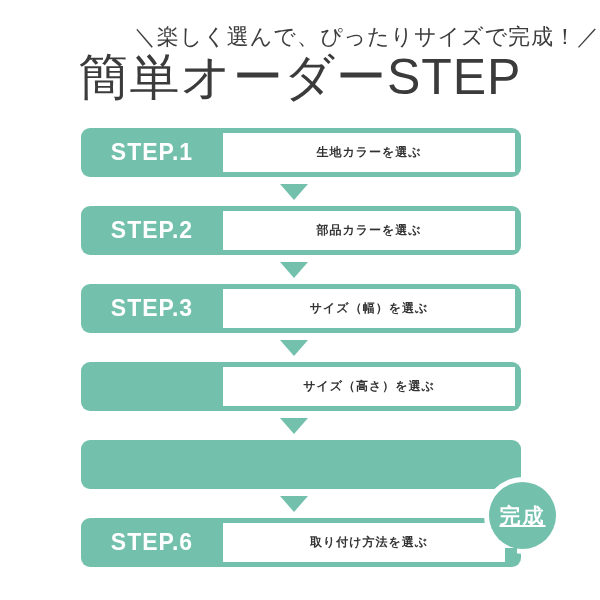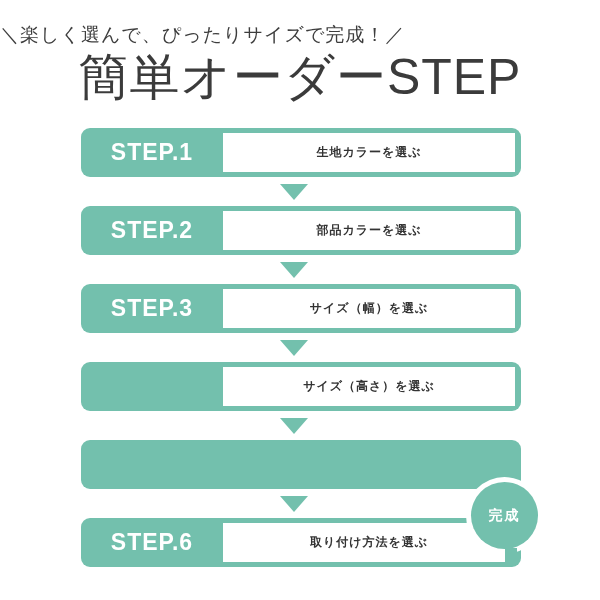--- a/index.html
+++ b/index.html
@@ -13,22 +13,22 @@
     width: 600px;
     height: 600px;
     background: #ffffff;
     overflow: hidden;
   }
   .tagline {
     position: absolute;
     top: 24px;
     left: 0;
     width: 600px;
-    text-align: left;
-    font-size: 19px;
+    text-align: right;
+    font-size: 22px;
     font-weight: 500;
     color: #3d3d3d;
     letter-spacing: 1px;
     line-height: 1.2;
   }
   .title {
     position: absolute;
     top: 49px;
     left: 0;
     width: 600px;
@@ -93,35 +93,36 @@
     position: relative;
     left: -7px;
     width: 0;
     height: 0;
     border-left: 14px solid transparent;
     border-right: 14px solid transparent;
     border-top: 16px solid #73c0ad;
   }
   .badge {
     position: absolute;
-    left: 390px;
+    left: 408px;
     top: 354px;
     width: 67px;
     height: 67px;
     border-radius: 50%;
     background: #73c0ad;
     box-shadow: 0 0 0 5px #ffffff;
     display: flex;
     align-items: center;
     justify-content: center;
     color: #ffffff;
     font-weight: bold;
-    font-size: 14px;
+    font-size: 21px;
     letter-spacing: 2px;
     z-index: 2;
+    text-decoration: underline;
   }
   .badge-connector {
     position: absolute;
     left: 424px;
     top: 420px;
     width: 12px;
     height: 14px;
     background: #73c0ad;
     z-index: 3;
   }

